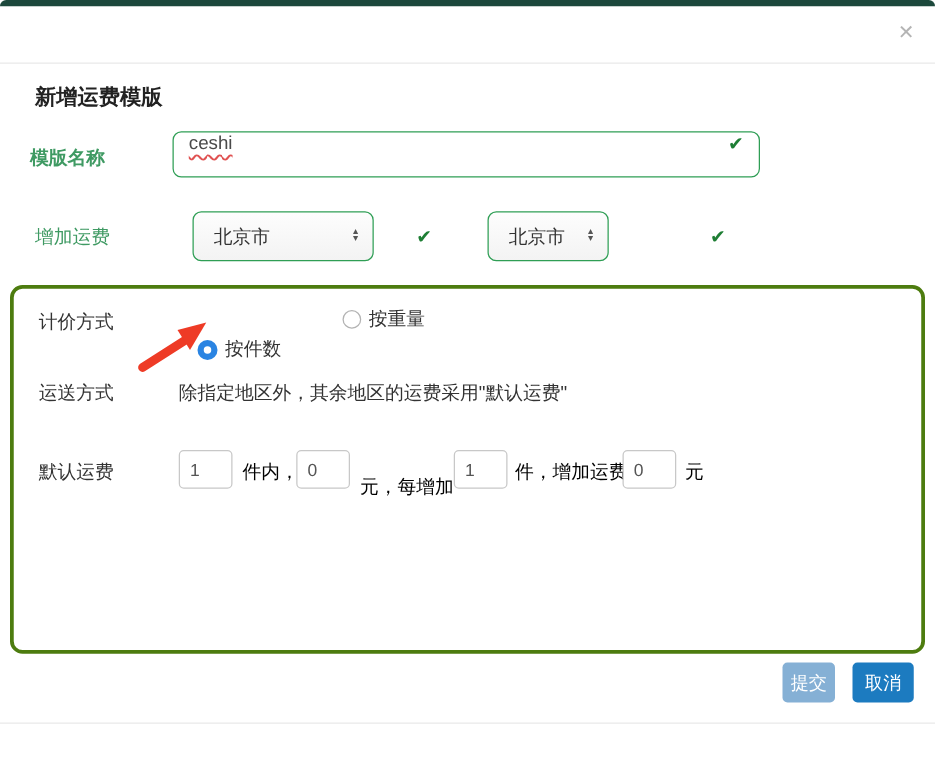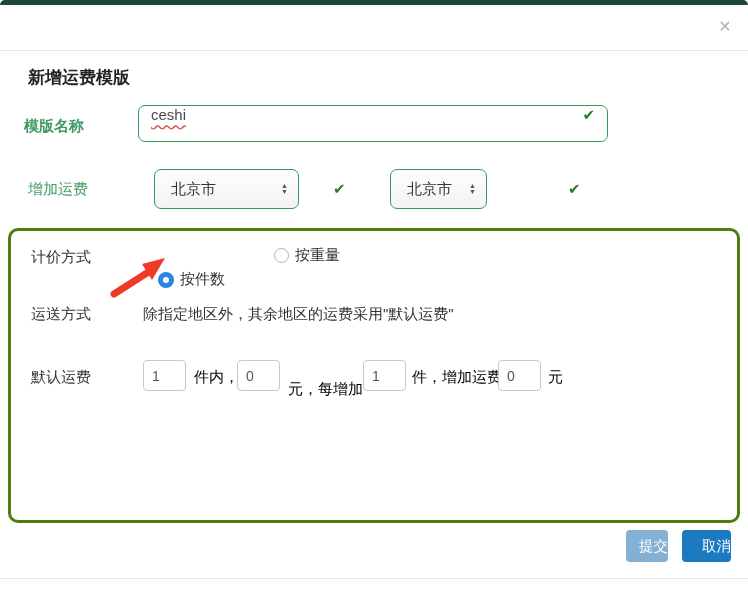--- a/index.html
+++ b/index.html
@@ -46,21 +46,21 @@
   .fee-table th { border:1px solid #ddd; height:36px; font-size:14.5px; font-weight:bold; color:#333; text-align:center; background:#fff; }
   .fee-table th:nth-child(1){width:255px}
   .fee-table th:nth-child(2){width:103px}
   .fee-table th:nth-child(3){width:102px}
   .fee-table th:nth-child(4){width:106px}
   .fee-table th:nth-child(5){width:103px}
   .fee-table th:nth-child(6){width:43px}
 
   .region-link { position:absolute; left:3px; top:266px; font-size:15px; color:#3a87c8; text-decoration:none; cursor:pointer; }
 
-  .btn { position:absolute; top:530px; height:32px; border:none; border-radius:4px; color:#fff; font-size:14.5px; text-align:right; cursor:pointer; font-family:"Liberation Sans","DejaVu Sans",sans-serif; }
+  .btn { position:absolute; top:530px; height:32px; border:none; border-radius:4px; color:#fff; font-size:14.5px; text-align:center; cursor:pointer; font-family:"Liberation Sans","DejaVu Sans",sans-serif; }
   .btn-submit { left:626px; width:42px; background:#85b0d5; }
   .btn-cancel { left:682px; width:49px; background:#1c7bc0; }
 
   .arrow-svg { position:absolute; left:97px; top:24px; }
 </style>
 </head>
 <body>
 
 <div class="top-bar"></div>
 

